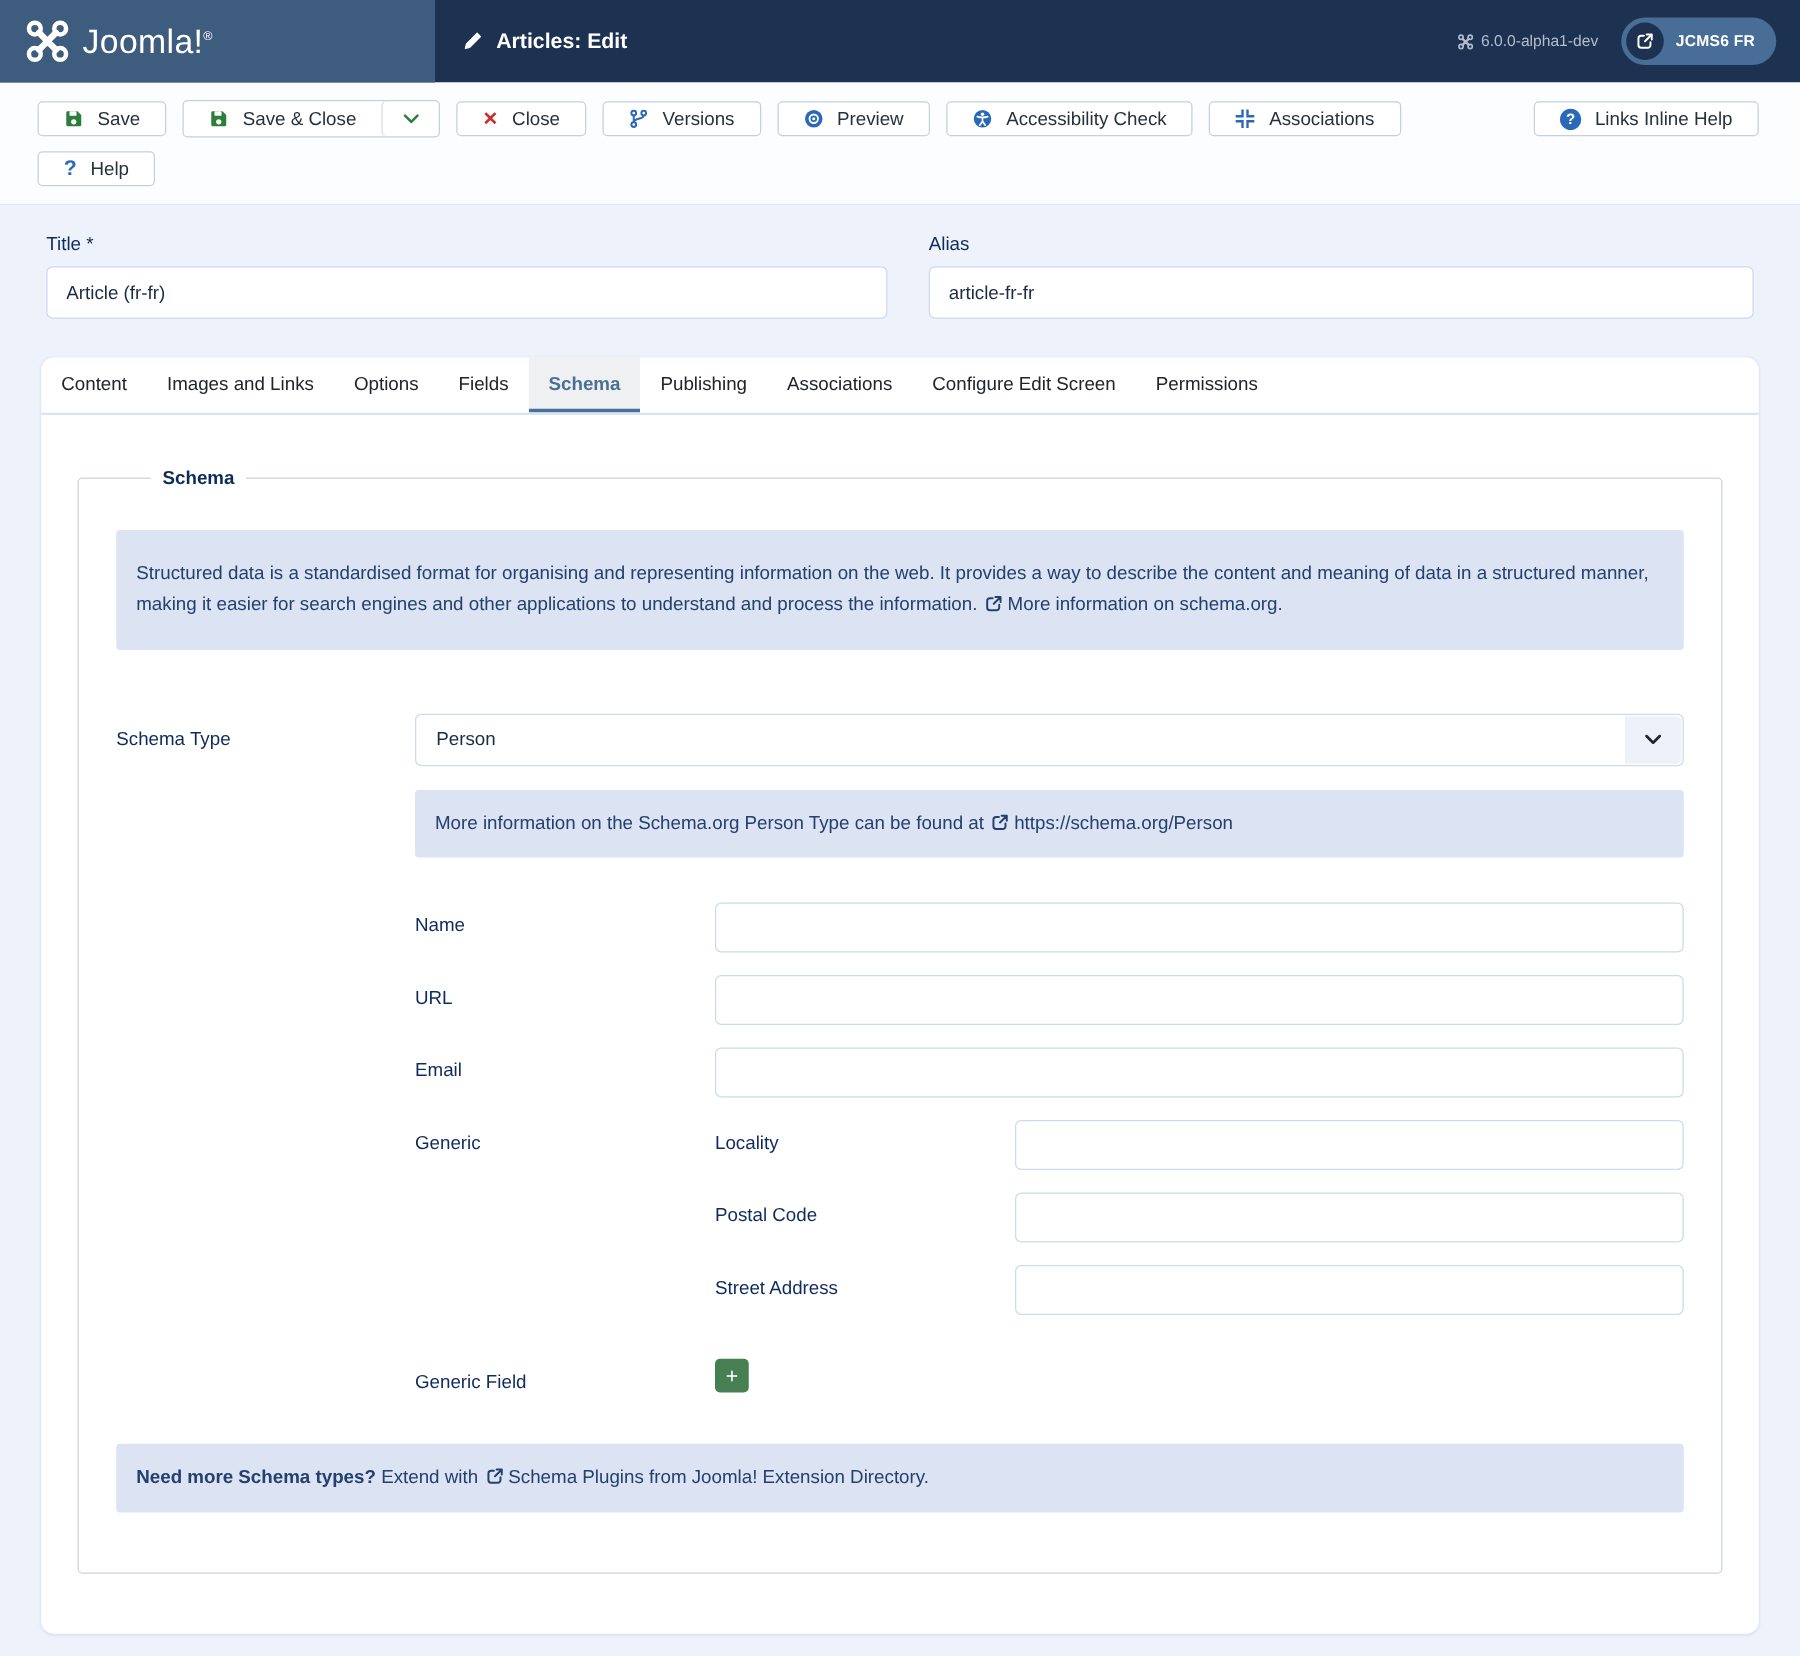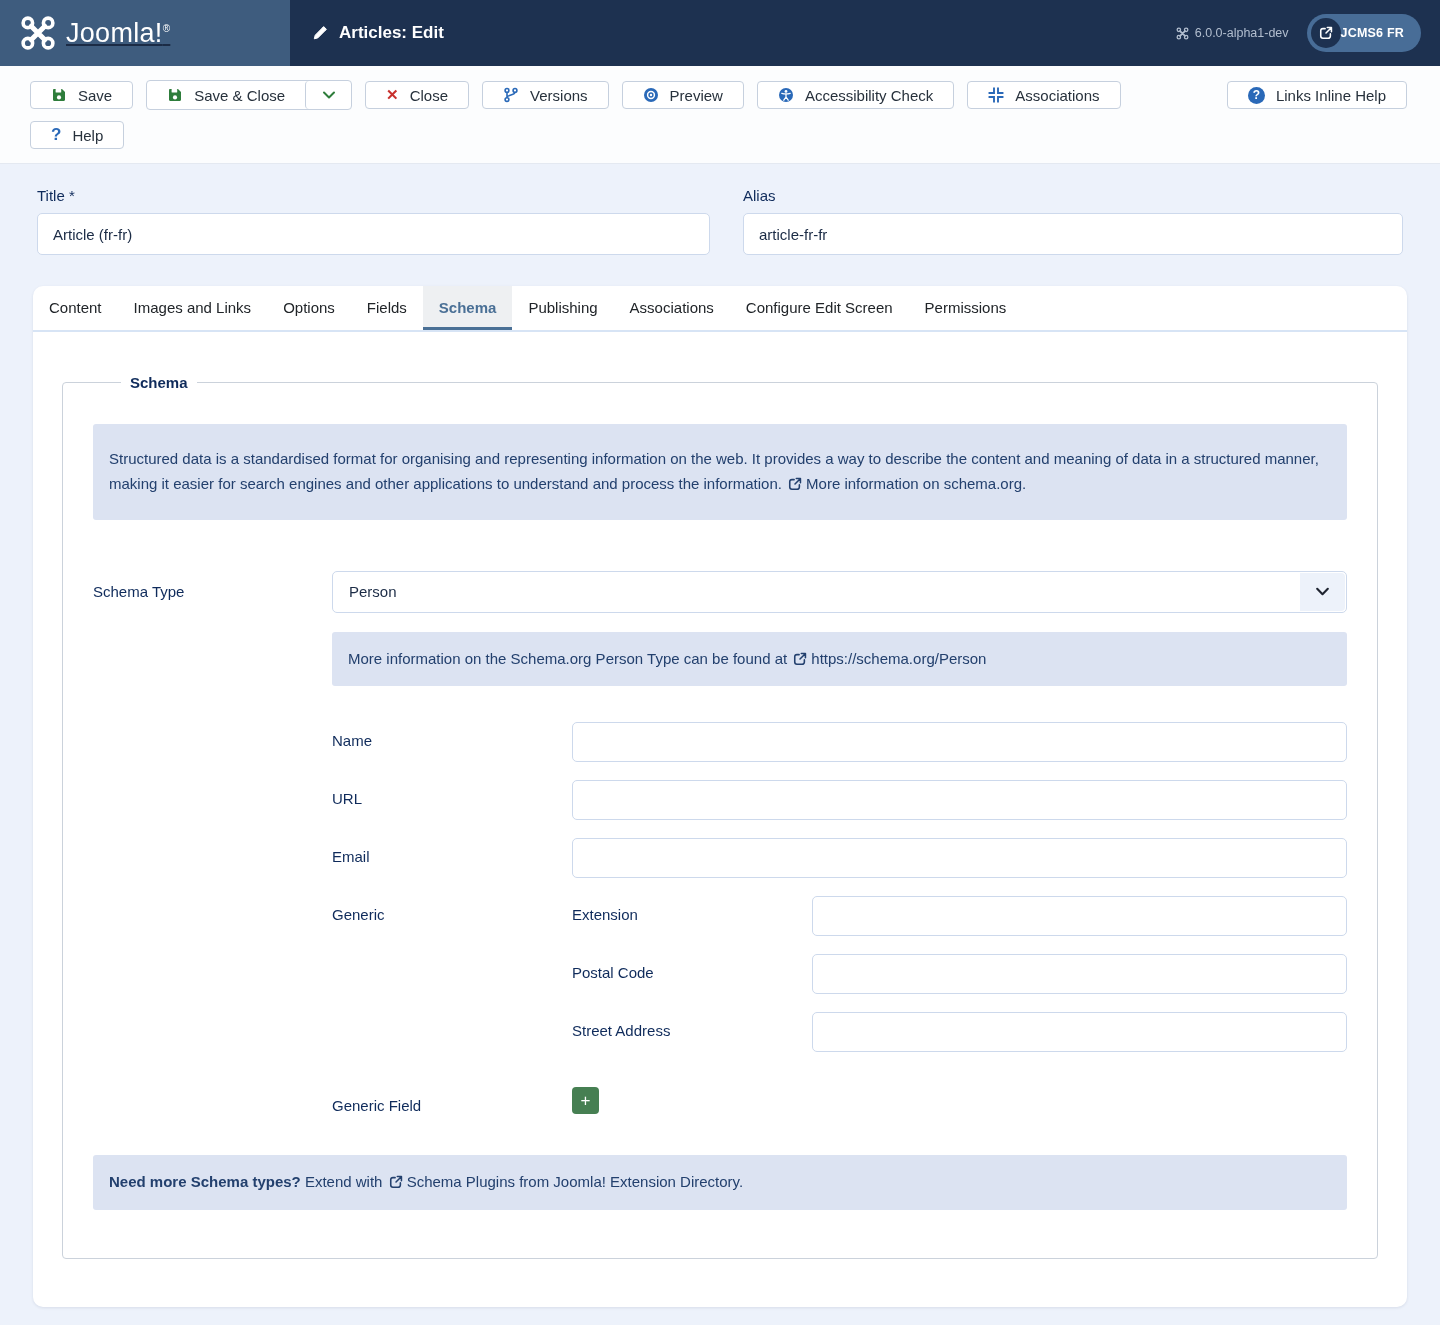--- a/index.html
+++ b/index.html
@@ -1,31 +1,31 @@
 <!DOCTYPE html>
 <html><head>
 <meta charset="utf-8">
 <style>
   * { margin:0; padding:0; box-sizing:border-box; }
   html,body { width:1440px; height:1325px; overflow:hidden; }
   body { font-family:"Liberation Sans", sans-serif; background:#EDF2FB; color:#1B2B45; }
 
   
   .header { height:66px; background:#1D3150; display:flex; align-items:center; }
-  .header-left { width:290px; height:66px; background:#3E5C7E; display:flex; align-items:center; padding-left:20px; flex:0 0 auto;text-decoration:underline; }
+  .header-left { width:348px; height:66px; background:#3E5C7E; display:flex; align-items:center; padding-left:20px; flex:0 0 auto; }
   .logo-svg { width:36px; height:36px; color:#fff; margin-right:10px; }
   .wordmark { color:#fff; font-size:27px; letter-spacing:.3px; font-weight:400; }
   .wordmark sup { font-size:10px; }
   .header-title { display:flex; align-items:center; gap:11px; margin-left:22px; color:#fff; }
   .header-title .title-text { font-size:17px; font-weight:700; }
   .pencil-icon { width:16px; height:16px; }
   .header-right { margin-left:auto; display:flex; align-items:center; gap:18px; padding-right:19px; }
   .version { display:flex; align-items:center; gap:6px; color:#B2BECF; font-size:12.5px; }
   .version .mini-logo { width:13px; height:13px; color:#B2BECF; }
-  .site-pill { display:flex; align-items:center; background:#486D97; border:none; height:38px; border-radius:19px; padding:4px 17px 4px 4px; cursor:pointer; }
+  .site-pill { display:flex; align-items:center; gap:10px; background:#486D97; border:none; height:38px; border-radius:19px; padding:4px 17px 4px 4px; cursor:pointer; }
   .site-pill .circ { width:30px; height:30px; border-radius:50%; background:#1D3150; display:flex; align-items:center; justify-content:center; }
   .site-pill .circ svg { width:14px; height:14px; }
   .site-pill .pill-label { color:#fff; font-size:12.5px; font-weight:700; letter-spacing:.2px; }
 
   
   .toolbar { background:#FCFDFE; border-bottom:1px solid #E4E9F1; padding:14px 33px 14px 30px; }
   .tb-row { display:flex; align-items:center; }
   .tb-row + .tb-row { margin-top:11px; }
   .tbtn { display:inline-flex; align-items:center; justify-content:center; gap:11px; height:28px; padding:0 20px;
           background:#fff; border:1px solid #C6D0DE; border-radius:4px; font-size:15px; color:#27313C;
@@ -292,21 +292,21 @@
 
           <div class="subrow">
             <div class="sublabel">Email</div>
             <input class="subinput" type="text" style="">
           </div>
 
           <div class="subrow">
             <div class="sublabel">Generic</div>
             <div class="addr-rows">
               <div class="addr-row">
-                <div class="sublabel">Extension</div>
+                <div class="sublabel">Locality</div>
                 <input class="subinput" type="text" style="">
               </div>
               <div class="addr-row">
                 <div class="sublabel">Postal Code</div>
                 <input class="subinput" type="text" style="">
               </div>
               <div class="addr-row">
                 <div class="sublabel">Street Address</div>
                 <input class="subinput" type="text" style="">
               </div>

